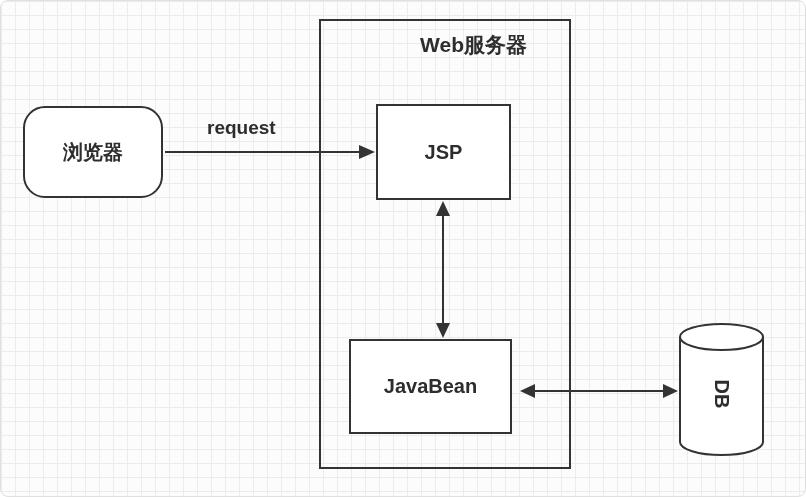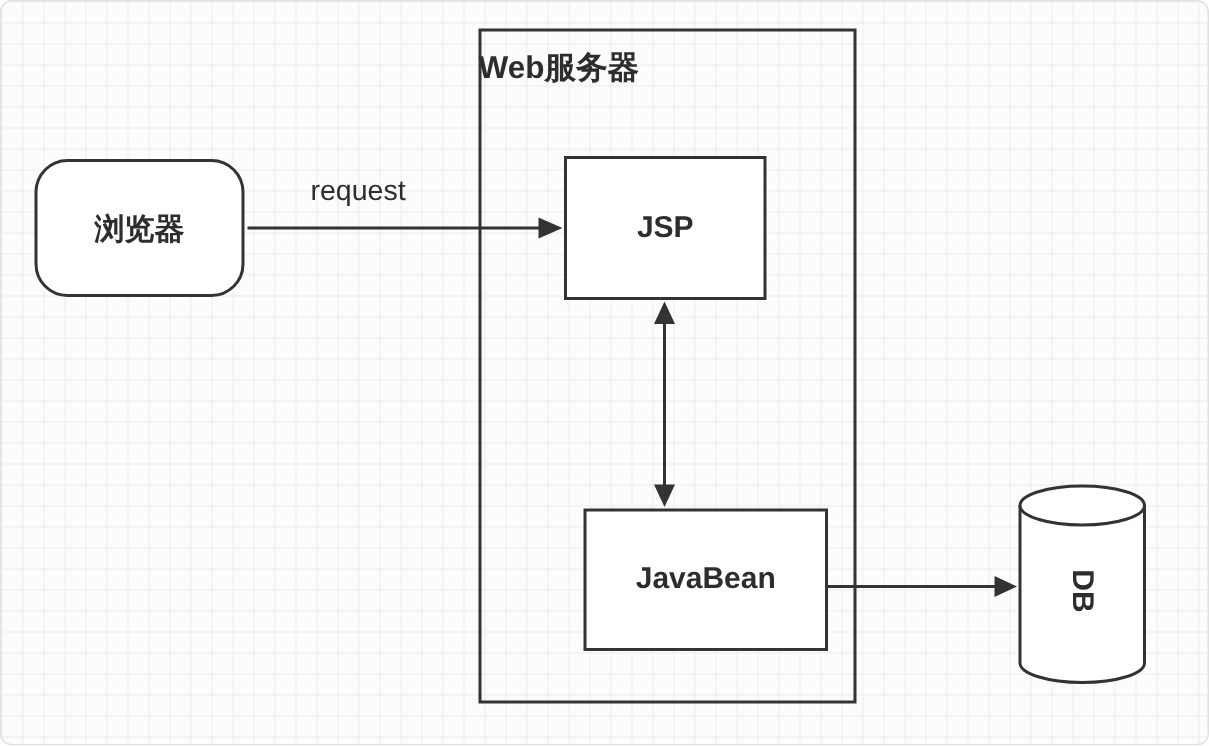--- a/index.html
+++ b/index.html
@@ -38,47 +38,47 @@
     display: flex;
     align-items: center;
     justify-content: center;
     font-size: 20px;
     font-weight: bold;
     color: #2d2d2d;
     z-index: 2;
   }
   .node-browser  { left: 22px;  top: 105px; width: 140px; height: 92px; border-radius: 22px; }
   .node-jsp      { left: 375px; top: 103px; width: 135px; height: 96px; }
-  .node-javabean { left: 388px; top: 338px; width: 163px; height: 95px; }
+  .node-javabean { left: 348px; top: 338px; width: 163px; height: 95px; }
   .server-container {
     position: absolute;
     left: 318px;
     top: 18px;
     width: 252px;
     height: 450px;
     box-sizing: border-box;
     border: 2px solid #333333;
     background: transparent;
     z-index: 0;
   }
   .server-title {
     position: absolute;
     left: 318px;
     top: 30px;
     width: 208px;
-    text-align: left;
+    text-align: right;
     font-size: 21px;
     font-weight: bold;
     color: #2d2d2d;
     z-index: 2;
   }
   .edge-label {
     position: absolute;
     font-size: 19px;
-    font-weight: normal;
+    font-weight: bold;
     color: #2d2d2d;
     z-index: 2;
   }
   .label-request  { left: 206px; top: 116px; }
   .label-response { left: 196px; top: 171px; }
   .db-label {
     position: absolute;
     left: 700px;
     top: 373px;
     width: 41px;

